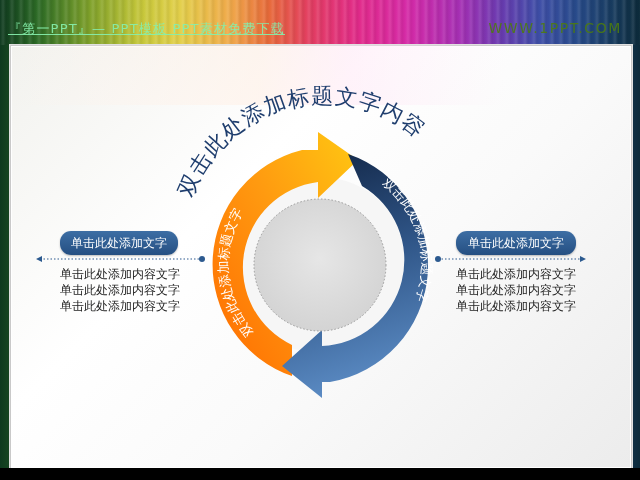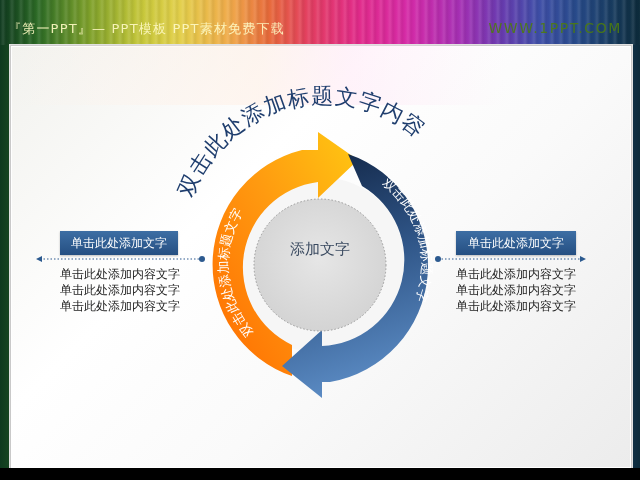--- a/index.html
+++ b/index.html
@@ -16,22 +16,23 @@
       #a42fb4 72%, #6b3ab0 78%, #3f4ea8 84%, #274a8a 90%, #163a5c 96%, #0c2a3a 100%);
   }
   .banner-stripes {
     position: absolute; left: 0; top: 0; width: 640px; height: 45px;
     background: repeating-linear-gradient(90deg,
       rgba(255,255,255,0.00) 0px, rgba(255,255,255,0.10) 3px,
       rgba(0,0,0,0.06) 6px, rgba(255,255,255,0.00) 9px);
   }
   .banner-left {
     position: absolute; left: 8px; top: 20px;
-    color: #fef9c3; font-size: 13px; letter-spacing: 1.2px; opacity: 0.92;
+    color: #86efac; font-size: 13px; letter-spacing: 1.2px; opacity: 0.92;
     white-space: nowrap;
+    text-decoration: underline;
   }
   .banner-right {
     position: absolute; right: 18px; top: 20px;
     color: #4d7c0f; font-size: 14px; letter-spacing: 1.6px; opacity: 0.9;
     white-space: nowrap;
   }
   .bottom-bar {
     position: absolute; left: 0; top: 468px; width: 640px; height: 12px; background: #000;
   }
   .slide {
@@ -40,21 +41,21 @@
     border: 1px solid #c9c9c9;
     box-shadow: inset 0 0 0 1px #ffffff, 0 0 0 1px #e0e0e0;
   }
   .slide-glow {
     position: absolute; left: 10px; top: 45px; width: 620px; height: 60px;
     background: linear-gradient(90deg, rgba(255,255,255,0) 0%, rgba(255,240,230,0.6) 40%, rgba(255,230,245,0.5) 55%, rgba(255,255,255,0) 80%);
     pointer-events: none;
   }
   svg.diagram { position: absolute; left: 0; top: 0; width: 640px; height: 480px; }
   .side-pill {
-    position: absolute; height: 24px; border-radius: 0;
+    position: absolute; height: 24px; border-radius: 11px;
     background: linear-gradient(180deg, #3d6ea4 0%, #254f82 100%);
     color: #fff; font-size: 12px; line-height: 24px; text-align: center;
     box-shadow: 0 1px 2px rgba(0,0,0,0.25);
   }
   .side-lines {
     position: absolute; font-size: 12px; color: #222; line-height: 16px; text-align: center;
   }
   .center-text {
     position: absolute; left: 262px; top: 238px; width: 116px; text-align: center;
     color: #3a4a60; font-size: 15px; line-height: 22px;
@@ -121,21 +122,20 @@
   <line x1="40" y1="259" x2="202" y2="259" stroke="#2c5a8f" stroke-width="1.2" stroke-dasharray="1.5,2"></line>
   <polygon points="36,259 42,256 42,262" fill="#2c5a8f"></polygon>
   <circle cx="202" cy="259" r="3" fill="#2c5a8f"></circle>
 
   <line x1="438" y1="259" x2="582" y2="259" stroke="#2c5a8f" stroke-width="1.2" stroke-dasharray="1.5,2"></line>
   <polygon points="586,259 580,256 580,262" fill="#2c5a8f"></polygon>
   <circle cx="438" cy="259" r="3" fill="#2c5a8f"></circle>
 </svg>
 
 <div class="center-text">
-  <div>添加文字</div>
 </div>
 
 <div class="side-pill" style="left:60px; top:231px; width:118px;">单击此处添加文字</div>
 <div class="side-lines" style="left:50px; top:266px; width:140px;">
   <div>单击此处添加内容文字</div>
   <div>单击此处添加内容文字</div>
   <div>单击此处添加内容文字</div>
 </div>
 
 <div class="side-pill" style="left:456px; top:231px; width:120px;">单击此处添加文字</div>

